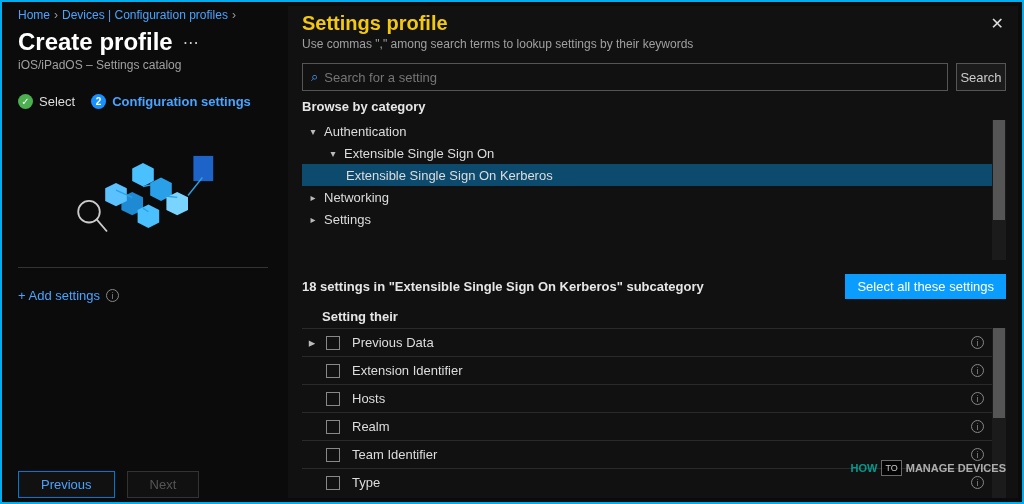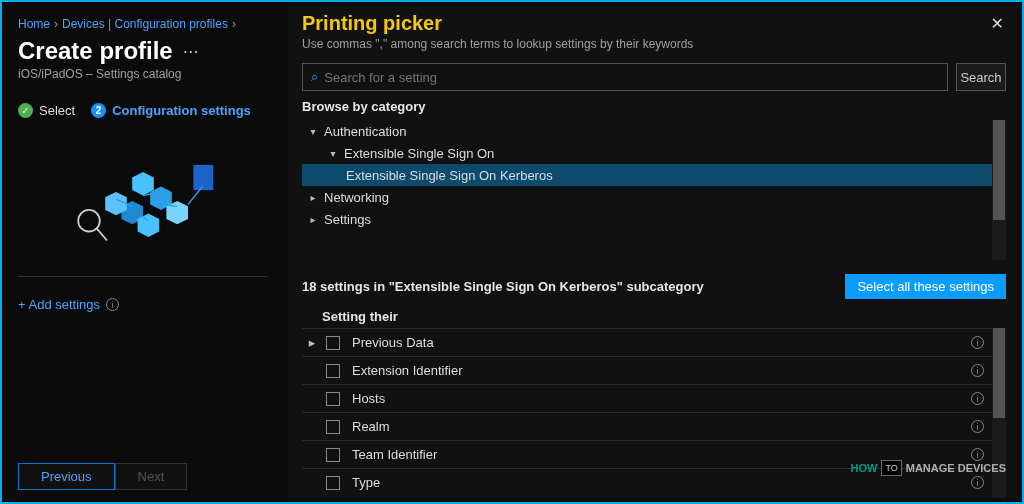--- a/index.html
+++ b/index.html
@@ -10,21 +10,21 @@
     color: #e6e6e6;
     border: 2px solid #00aeef;
     overflow: hidden;
     position: relative;
     font-size: 13px;
   }
   .left-pane {
     position: absolute;
     left: 0; top: 0; bottom: 0;
     width: 280px;
-    padding: 15px 14px 0 16px;
+    padding: 6px 14px 0 16px;
   }
   .breadcrumb {
     font-size: 12px;
     color: #4aa3ff;
     display: flex; gap: 4px; align-items: center;
     flex-wrap: wrap;
   }
   .breadcrumb span.sep { color: #999; }
   .title-row { display: flex; align-items: center; gap: 10px; margin-top: 6px; }
   .page-title {
@@ -43,22 +43,22 @@
     display:flex; align-items:center; justify-content:center;
     border-bottom: 1px solid #333;
   }
   .illustration svg { width: 180px; height: 120px; }
   .add-settings {
     margin-top: 20px; color: #4aa3ff; font-size: 13px;
     display: flex; align-items: center; gap: 6px;
   }
   .info-circle { width:13px;height:13px;border:1px solid #888;border-radius:50%;display:inline-flex;align-items:center;justify-content:center;font-size:9px;color:#888;}
   .footer-buttons {
-    position: absolute; bottom: 12px; left: 16px;
-    display: flex; 
+    position: absolute; bottom: 4px; left: 16px;
+    display: flex; gap: 12px;
   }
   .btn {
     padding: 5px 22px; font-size: 13px; background: #111;
     border: 1px solid #555; color: #ddd; cursor: pointer;
   }
   .btn-primary { border-color: #0078d4; color: #4aa3ff; }
   .btn-disabled { color: #555; border-color: #333; }
 
   
   .picker {
@@ -181,21 +181,21 @@
 
   <div class="footer-buttons">
     <button class="btn btn-primary">Previous</button>
     <button class="btn btn-disabled">Next</button>
   </div>
 </div>
 
 <div class="picker">
   <div class="picker-header">
     <div>
-      <div class="picker-title">Printing picker</div>
+      <div class="picker-title">Settings profile</div>
       <div class="picker-sub">Use commas "," among search terms to lookup settings by their keywords</div>
     </div>
     <div class="close-x">✕</div>
   </div>
 
   <div class="search-row">
     <div class="search-box">
       <span style="color:#4aa3ff;">⌕</span>
       <input placeholder="Search for a setting" style="">
     </div>

